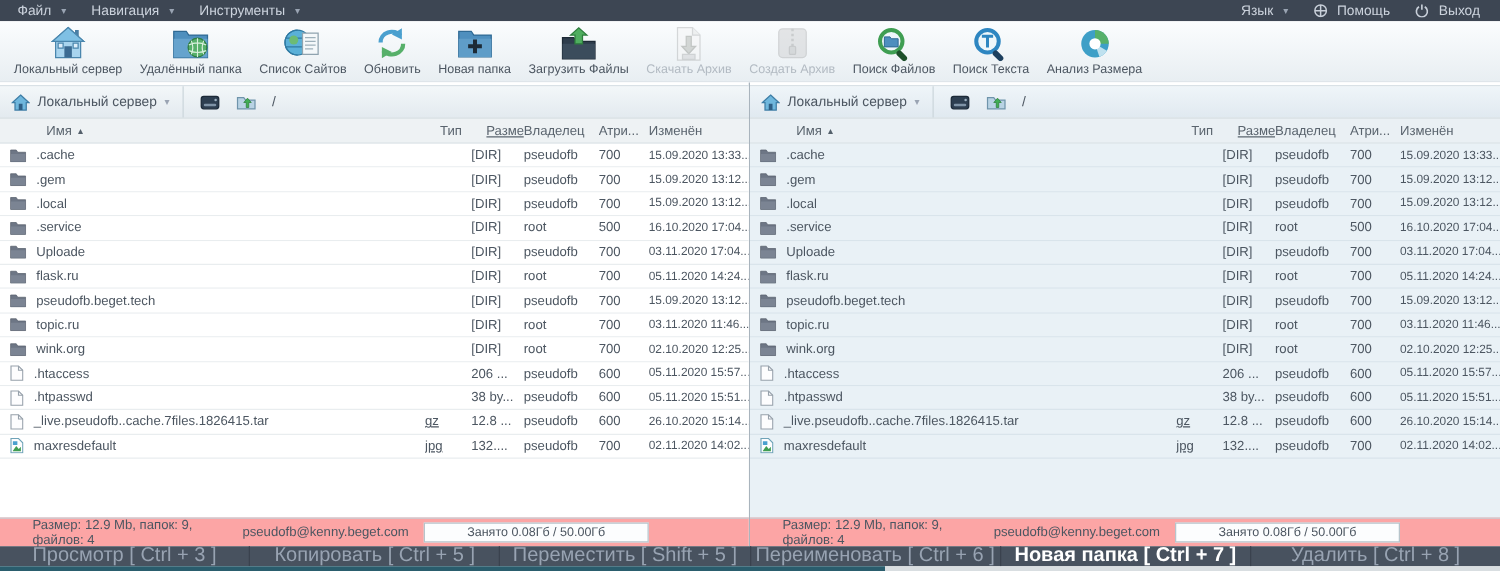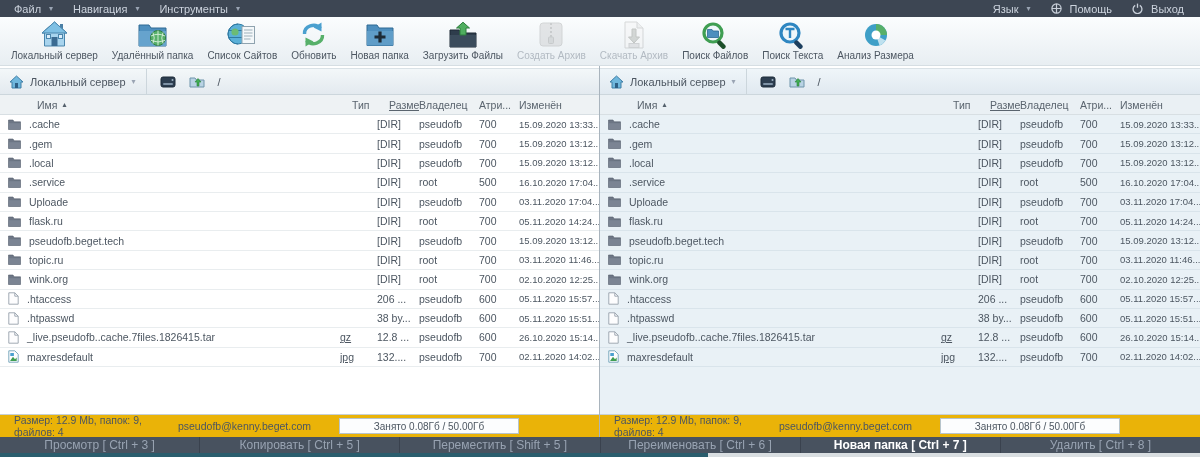--- a/index.html
+++ b/index.html
@@ -49,29 +49,29 @@
   .pane.right .rows-area{background:#e9f1f6;}
   .row{height:19.4px;box-sizing:border-box;display:flex;align-items:center;font-size:10.5px;
     color:#4c5661;background:#fff;border-bottom:1px solid #e9edef;cursor:default;}
   .pane.right .row{background:#e9f1f6;border-bottom-color:#d9e4eb;}
   .cell{overflow:hidden;white-space:nowrap;box-sizing:border-box;padding-right:4px;}
   .cell-name{flex:1;padding-left:8px;display:flex;align-items:center;gap:8px;}
   .cell-type{width:37px;text-decoration:underline;} .cell-size{width:42px;} .cell-owner{width:60px;}
   .cell-attr{width:40px;} .cell-mod{width:80px;font-size:9.5px;}
   .ricon{display:inline-flex;align-items:center;flex:none;}
   
-  .statusbar{height:23px;flex:none;background:#eab308;border-top:1px solid #c6d0d6;
-    display:flex;align-items:center;gap:28px;font-size:10.5px;color:#4c5661;
-    padding:0 80px 0 14px;box-sizing:border-box;}
+  .statusbar{height:23px;flex:none;background:#fca5a5;border-top:1px solid #c6d0d6;
+    display:flex;align-items:center;gap:12px;font-size:10.5px;color:#4c5661;
+    padding:0 80px 0 26px;box-sizing:border-box;}
   .status-account{margin-left:auto;white-space:nowrap;}
   .quota{width:178px;height:14px;flex:none;border:1px solid #b7c4cb;background:#fcfdfe;
     display:flex;align-items:center;justify-content:center;font-size:10px;color:#4c5661;}
   
   .footer-buttons{position:absolute;left:0;right:0;bottom:4px;height:16px;background:#48525f;display:flex;}
-  .fbtn{flex:1;display:flex;align-items:center;justify-content:center;font-size:12px;
+  .fbtn{flex:1;display:flex;align-items:center;justify-content:center;font-size:16px;
     color:#98a3b2;border-right:1px solid #3a424e;cursor:default;white-space:nowrap;}
   .fbtn:last-child{border-right:none;}
   .fbtn.active{color:#ffffff;font-weight:bold;}
   .progress-strip{position:absolute;left:0;right:0;bottom:0;height:4px;background:#d9dee1;}
   .progress-fill{height:100%;width:0;background:#2a5d6d;}
 </style>
 </head>
 <body>
 
 <div class="menubar">
@@ -178,38 +178,38 @@
         <svg width="30" height="28" viewBox="0 0 30 28">
           <path d="M2 9 H11 L13 12 H28 V26 H2 Z" fill="#2e3d4c" stroke="#1d2935"></path>
           <rect x="2" y="14" width="26" height="12" fill="#3b4c5c"></rect>
           <path d="M12 14 V7 H8.5 L15 1.2 L21.5 7 H18 V14 Z" fill="#4fae5f" stroke="#2e7d3e"></path>
         </svg>
       </span>
       <span class="tlabel">Загрузить Файлы</span>
     </div>
     <div class="tool disabled">
       <span class="ticon">
-        <svg width="26" height="27" viewBox="0 0 26 27">
-          <rect x="2" y="2" width="22" height="23" rx="3" fill="#c2d3de" stroke="#9fb4c1"></rect>
-          <path d="M13 2 V16" stroke="#8da3b1" stroke-width="2" stroke-dasharray="2 2"></path>
-          <rect x="10.5" y="16" width="5" height="6.5" rx="1" fill="#a9bfcb" stroke="#8da3b1"></rect>
-        </svg>
-      </span>
-      <span class="tlabel">Создать Архив</span>
-    </div>
-    <div class="tool disabled">
-      <span class="ticon">
         <svg width="24" height="28" viewBox="0 0 24 28">
           <path d="M3 1 H15 L21 7 V27 H3 Z" fill="#f2f6f8" stroke="#a9b8c1"></path>
           <path d="M15 1 V7 H21" fill="#dde6ea" stroke="#a9b8c1"></path>
           <path d="M10 8 V16 H6.5 L12 22 L17.5 16 H14 V8 Z" fill="#9fbf8e" stroke="#7da06c"></path>
           <rect x="7" y="22.5" width="10" height="4" fill="#c2d3de" stroke="#9fb4c1"></rect>
         </svg>
       </span>
       <span class="tlabel">Скачать Архив</span>
+    </div>
+    <div class="tool disabled">
+      <span class="ticon">
+        <svg width="26" height="27" viewBox="0 0 26 27">
+          <rect x="2" y="2" width="22" height="23" rx="3" fill="#c2d3de" stroke="#9fb4c1"></rect>
+          <path d="M13 2 V16" stroke="#8da3b1" stroke-width="2" stroke-dasharray="2 2"></path>
+          <rect x="10.5" y="16" width="5" height="6.5" rx="1" fill="#a9bfcb" stroke="#8da3b1"></rect>
+        </svg>
+      </span>
+      <span class="tlabel">Создать Архив</span>
     </div>
     <div class="tool">
       <span class="ticon">
         <svg width="30" height="28" viewBox="0 0 30 28">
           <circle cx="13" cy="12" r="9" fill="#eef6fa" stroke="#3f9e52" stroke-width="3.2"></circle>
           <path d="M7.5 8.5 H12 L13 10 H18.5 V16.5 H7.5 Z" fill="#4e8fbe" stroke="#2f6a94" stroke-width="0.8"></path>
           <rect x="19.5" y="18.5" width="10" height="4.6" rx="2.2" transform="rotate(45 19.5 18.5)" fill="#1d4f2a"></rect>
         </svg>
       </span>
       <span class="tlabel">Поиск Файлов</span>

